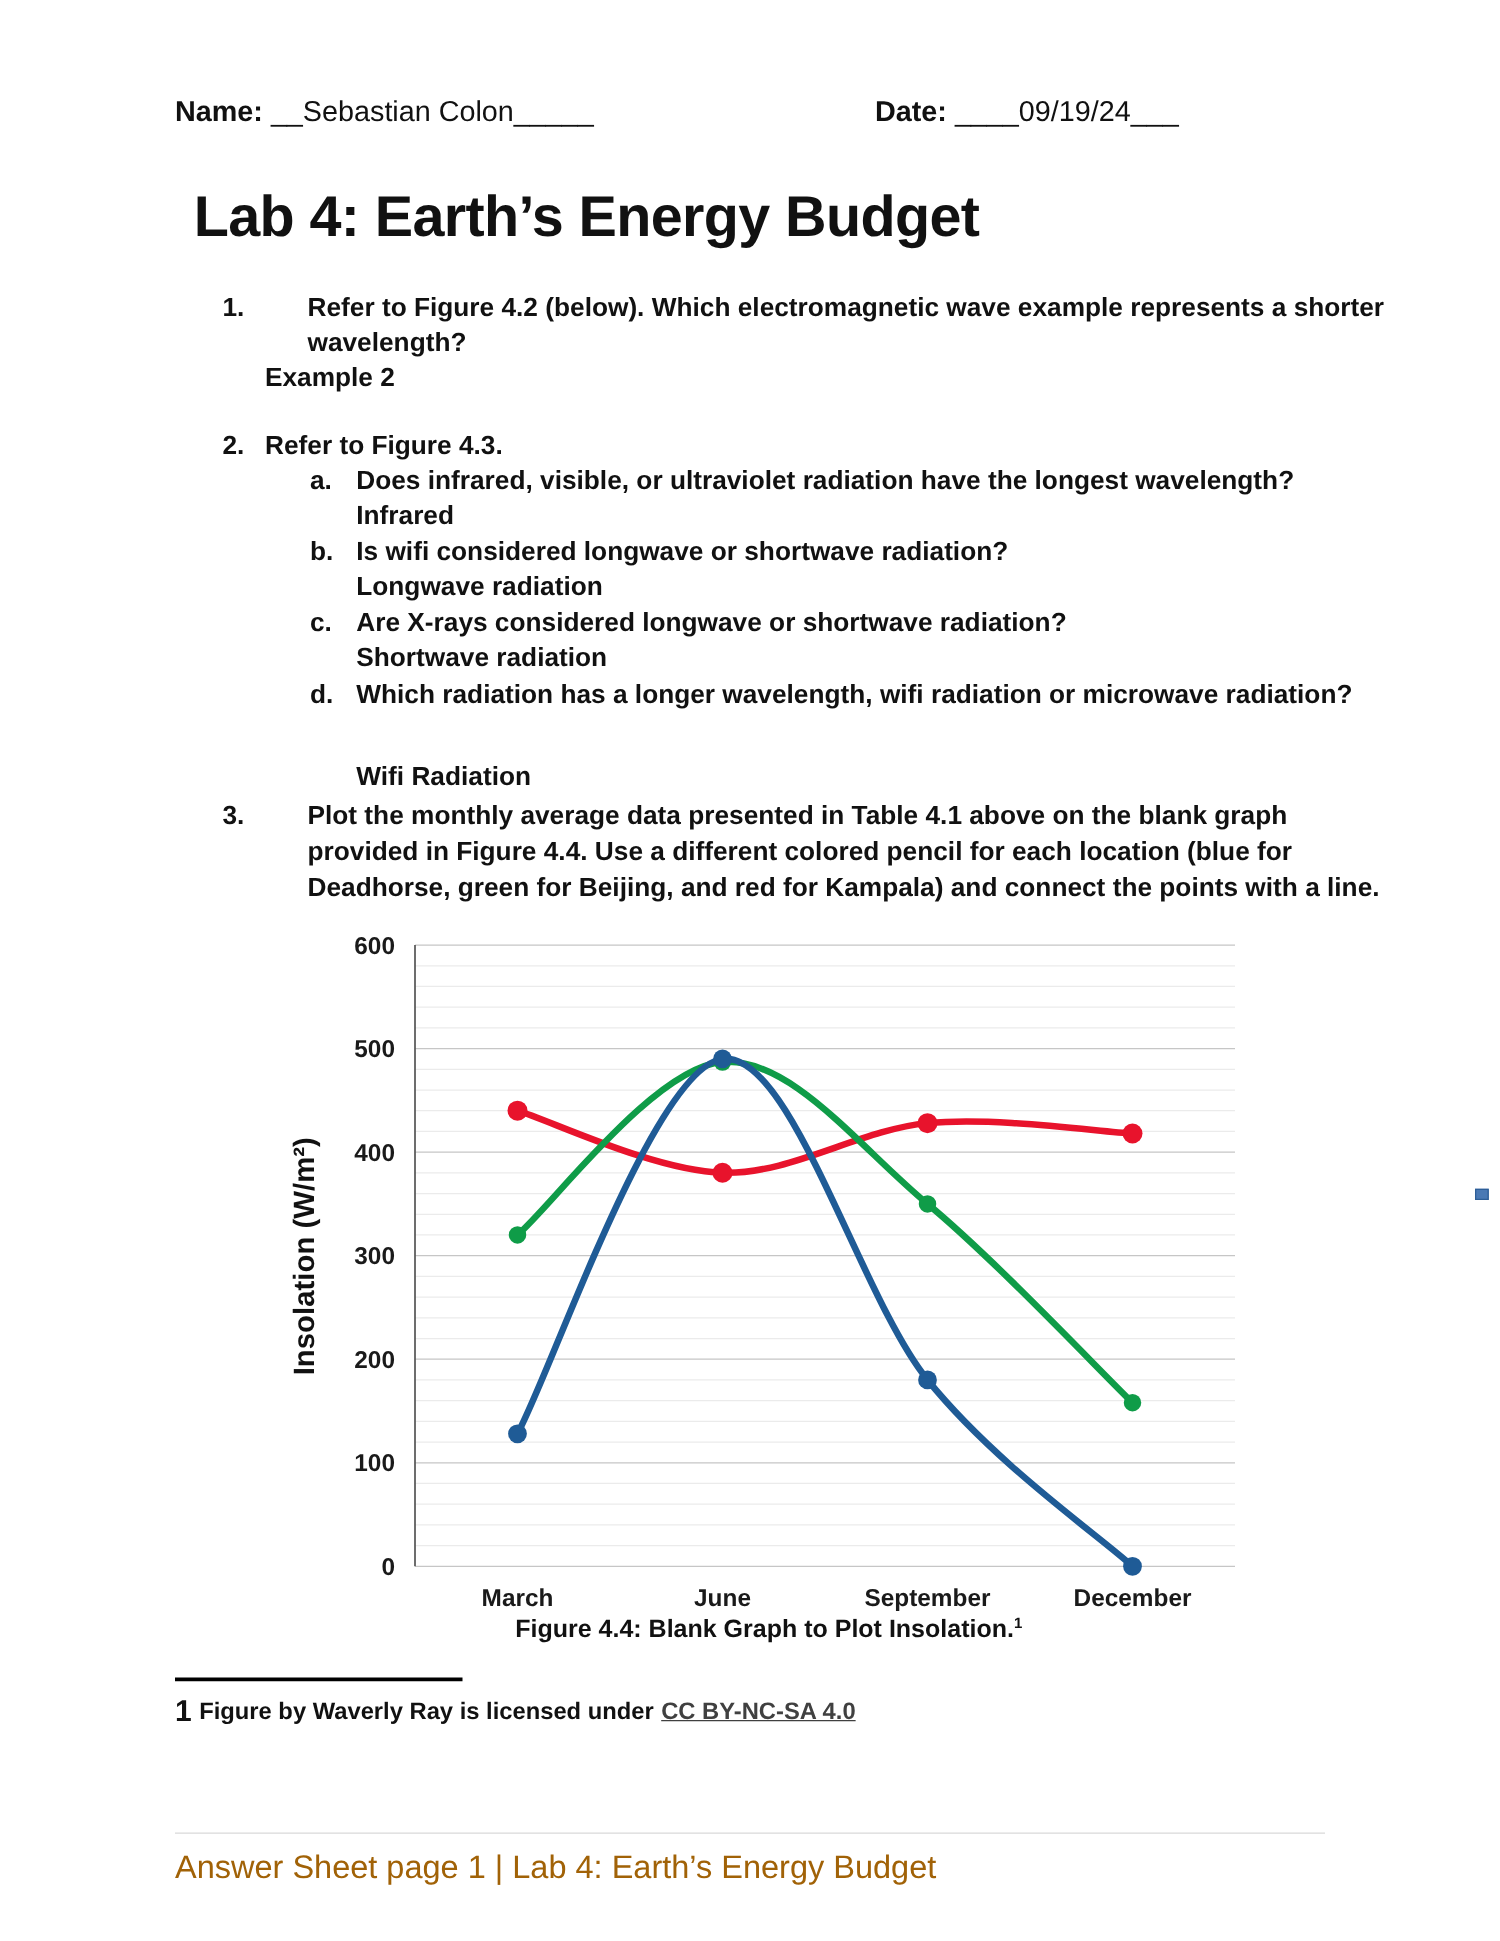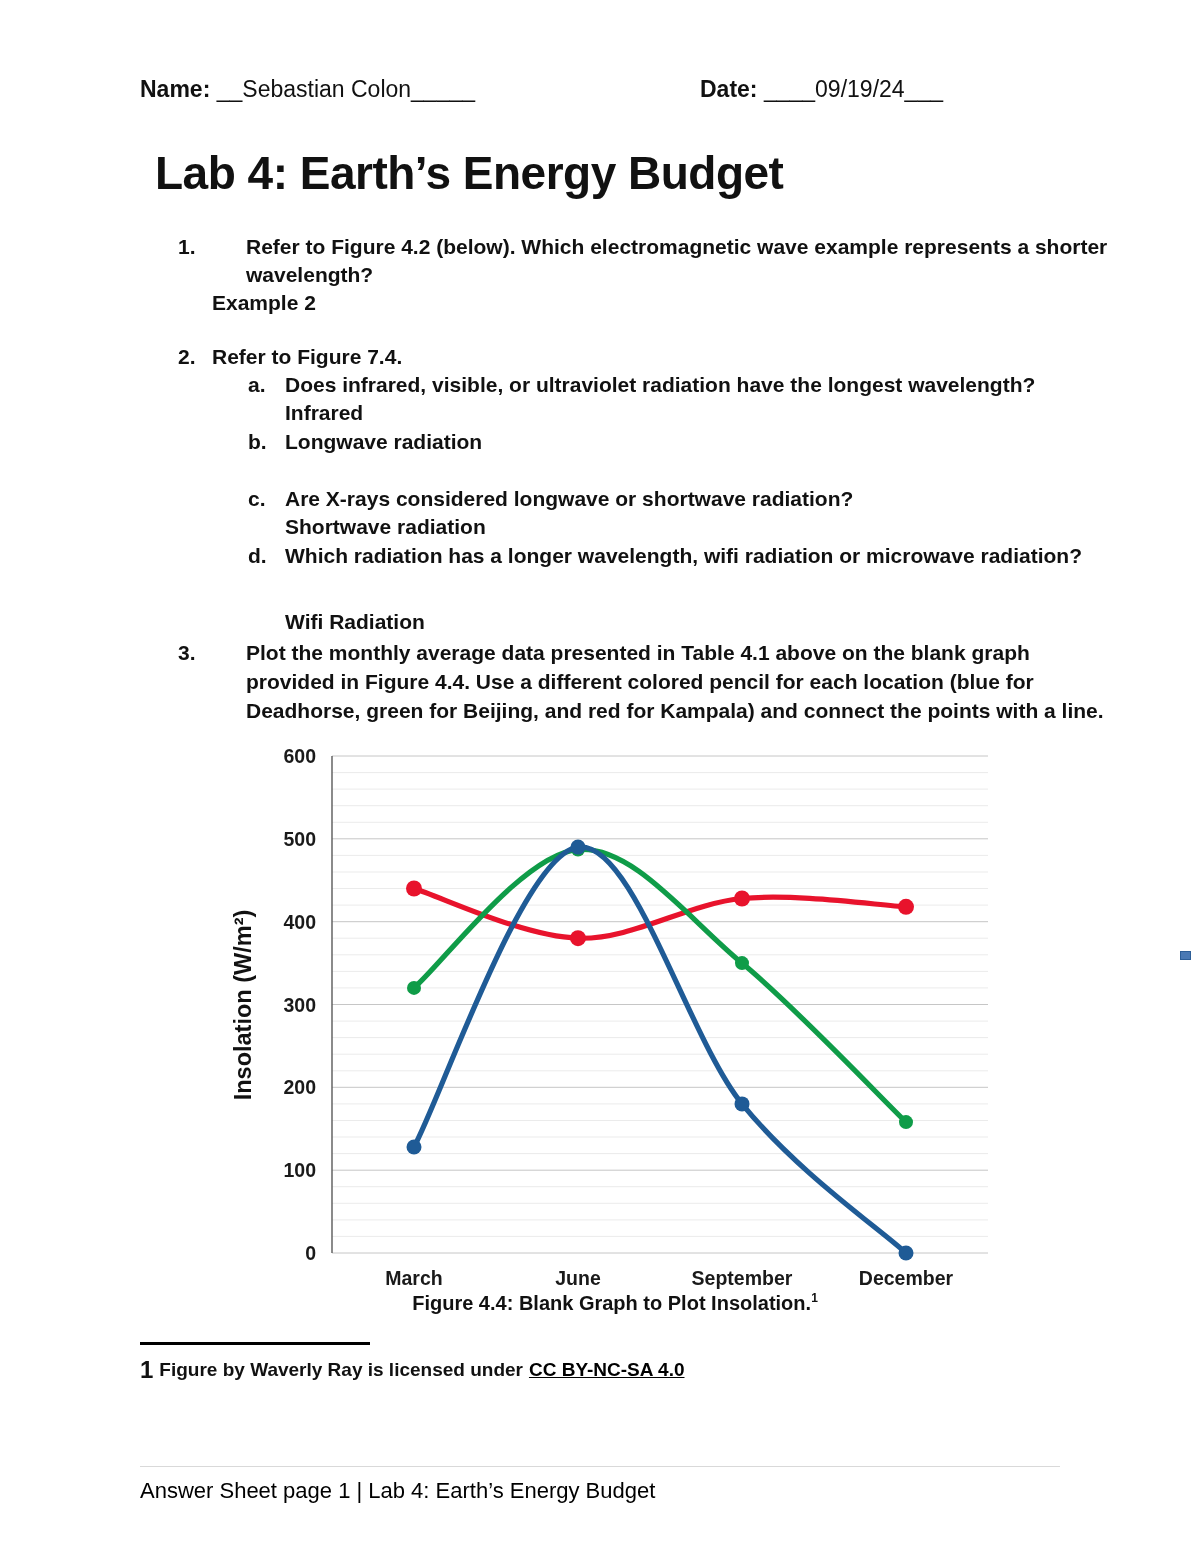--- a/index.html
+++ b/index.html
@@ -29,24 +29,24 @@
   .caption{position:absolute;left:224px;top:1291px;width:782px;text-align:center;
     font-size:20px;font-weight:700;}
   .caption sup{font-size:12px;}
   
   .handle{position:absolute;left:1180px;top:951px;width:11px;height:9px;
     background:#4a79b4;border:1px solid #2d5e97;box-sizing:border-box;}
   
   .fn-rule{position:absolute;left:140px;top:1342px;width:230px;height:3px;background:#000;}
   .footnote{position:absolute;left:140px;top:1356px;font-size:19px;font-weight:700;}
   .footnote .fn-num{font-size:24px;margin-right:6px;font-weight:700;vertical-align:-2px;}
-  .footnote a{color:#000000;text-decoration:underline;margin-left:6px;cursor:pointer;}
+  .footnote a{color:#404040;text-decoration:underline;margin-left:6px;cursor:pointer;}
   
   .ft-rule{position:absolute;left:140px;top:1466px;width:920px;height:1px;background:#d9d9d9;}
-  .footer{position:absolute;left:140px;top:1478px;font-size:22px;font-weight:400;color:#000000;}
+  .footer{position:absolute;left:140px;top:1478px;font-size:26px;font-weight:400;color:#a16207;}
   svg text{font-family:"Liberation Sans","DejaVu Sans",sans-serif;}
 </style>
 </head>
 <body>
 
 <div class="page">
 
   <div class="hdr">
     <span class="lbl">Name:</span>
     <span class="val">__Sebastian Colon_____</span>
@@ -62,34 +62,35 @@
     <span class="qnum">1.</span>
     <div class="qbody">
       <div class="pre">Refer to Figure 4.2 (below). Which electromagnetic wave example represents a shorter
 wavelength?</div>
       <div class="ans">Example 2</div>
     </div>
   </div>
 
   <div class="qrow" style="top:343px;">
     <span class="qnum">2.</span>
-    <div class="qbody">Refer to Figure 7.4.</div>
+    <div class="qbody">Refer to Figure 4.3.</div>
   </div>
 
   <div class="srow" style="top:371px;">
     <span class="snum">a.</span>
     <div class="sbody">
       <div>Does infrared, visible, or ultraviolet radiation have the longest wavelength?</div>
       <div class="ans">Infrared</div>
     </div>
   </div>
 
   <div class="srow" style="top:428px;">
     <span class="snum">b.</span>
     <div class="sbody">
+      <div>Is wifi considered longwave or shortwave radiation?</div>
       <div class="ans">Longwave radiation</div>
     </div>
   </div>
 
   <div class="srow" style="top:485px;">
     <span class="snum">c.</span>
     <div class="sbody">
       <div>Are X-rays considered longwave or shortwave radiation?</div>
       <div class="ans">Shortwave radiation</div>
     </div>

